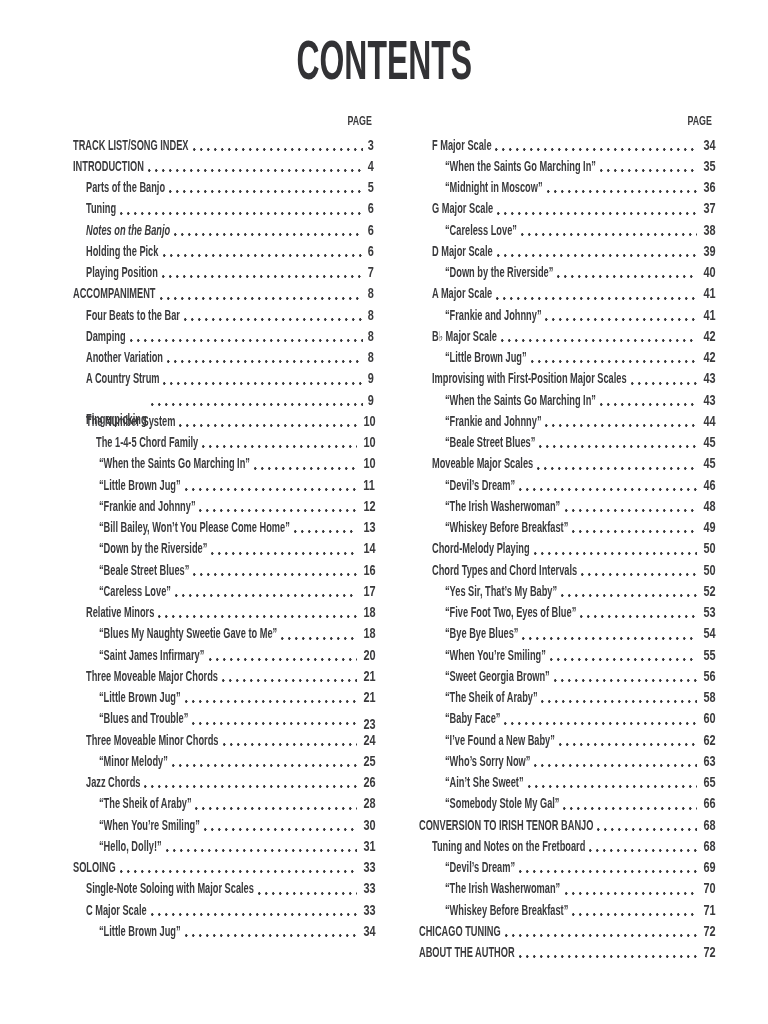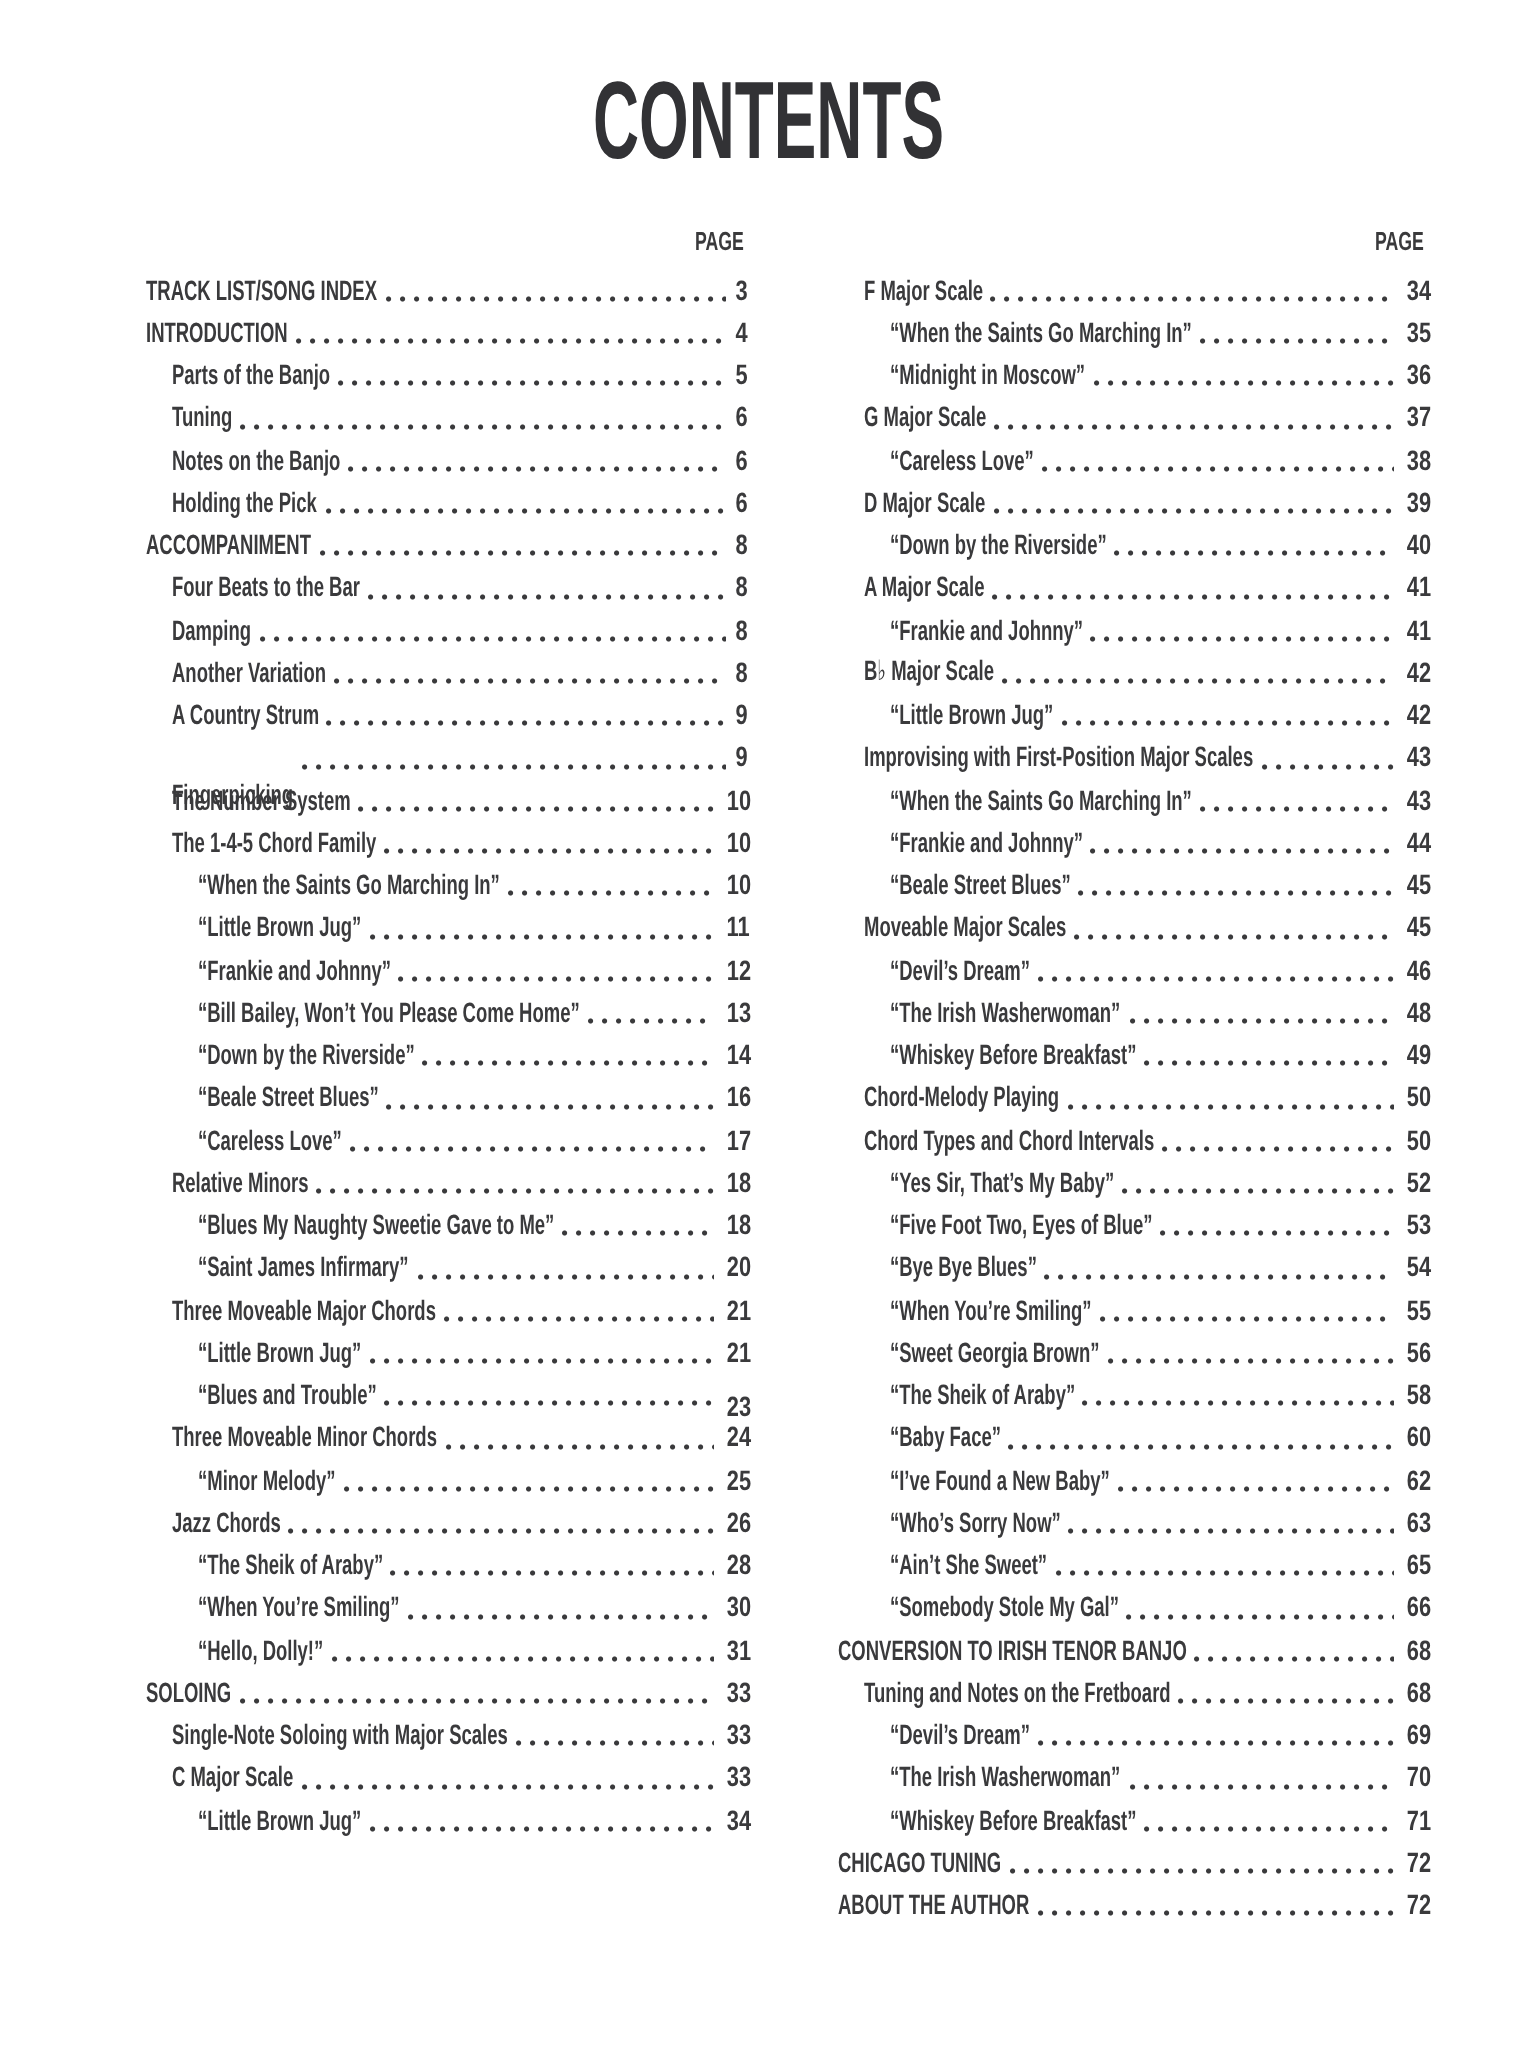--- a/index.html
+++ b/index.html
@@ -77,29 +77,34 @@
           <span class="fit" style="width: 79.2px;"><span class="cond label" style="transform: scaleX(0.66);">Parts of the Banjo</span></span>
           <span class="leader"></span>
           <span class="fit num-fit" style="width: 6.24px;"><span class="cond num" style="transform: scaleX(0.78);">5</span></span>
         </div>
         <div class="toc-row lvl1">
           <span class="fit" style="width: 30.36px;"><span class="cond label" style="transform: scaleX(0.66);">Tuning</span></span>
           <span class="leader"></span>
           <span class="fit num-fit" style="width: 6.24px;"><span class="cond num" style="transform: scaleX(0.78);">6</span></span>
         </div>
         <div class="toc-row lvl1">
-          <span class="fit" style="width: 84.48px;"><span class="cond label" style="transform: scaleX(0.66);">Notes on the Banjo</span></span>
+          <span class="fit" style="width: 84.48px; font-style: italic;"><span class="cond label" style="transform: scaleX(0.66);">Notes on the Banjo</span></span>
           <span class="leader"></span>
           <span class="fit num-fit" style="width: 6.24px;"><span class="cond num" style="transform: scaleX(0.78);">6</span></span>
         </div>
         <div class="toc-row lvl1">
           <span class="fit" style="width: 72.6px;"><span class="cond label" style="transform: scaleX(0.66);">Holding the Pick</span></span>
           <span class="leader"></span>
           <span class="fit num-fit" style="width: 6.24px;"><span class="cond num" style="transform: scaleX(0.78);">6</span></span>
         </div>
+        <div class="toc-row lvl1">
+          <span class="fit" style="width: 71.94px;"><span class="cond label" style="transform: scaleX(0.66);">Playing Position</span></span>
+          <span class="leader"></span>
+          <span class="fit num-fit" style="width: 6.24px;"><span class="cond num" style="transform: scaleX(0.78);">7</span></span>
+        </div>
         <div class="toc-row lvl0">
           <span class="fit" style="width: 82.5px;"><span class="cond label" style="transform: scaleX(0.66);">ACCOMPANIMENT</span></span>
           <span class="leader"></span>
           <span class="fit num-fit" style="width: 6.24px;"><span class="cond num" style="transform: scaleX(0.78);">8</span></span>
         </div>
         <div class="toc-row lvl1">
           <span class="fit" style="width: 93.72px;"><span class="cond label" style="transform: scaleX(0.66);">Four Beats to the Bar</span></span>
           <span class="leader"></span>
           <span class="fit num-fit" style="width: 6.24px;"><span class="cond num" style="transform: scaleX(0.78);">8</span></span>
         </div>
@@ -122,21 +127,21 @@
           <span class="fit" style="width: 60.72px; margin-top: 38px;"><span class="cond label" style="transform: scaleX(0.66);">Fingerpicking</span></span>
           <span class="leader"></span>
           <span class="fit num-fit" style="width: 6.24px;"><span class="cond num" style="transform: scaleX(0.78);">9</span></span>
         </div>
         <div class="toc-row lvl1">
           <span class="fit" style="width: 89.1px;"><span class="cond label" style="transform: scaleX(0.66);">The Number System</span></span>
           <span class="leader"></span>
           <span class="fit num-fit" style="width: 12.48px;"><span class="cond num" style="transform: scaleX(0.78);">10</span></span>
         </div>
         <div class="toc-row lvl1">
-          <span class="fit" style="width: 102.3px;"><span class="cond label" style="transform: scaleX(0.66);">The 1-4-5 Chord Family</span></span>
+          <span class="fit" style="width: 102.3px; margin-left: 10px;"><span class="cond label" style="transform: scaleX(0.66);">The 1-4-5 Chord Family</span></span>
           <span class="leader"></span>
           <span class="fit num-fit" style="width: 12.48px;"><span class="cond num" style="transform: scaleX(0.78);">10</span></span>
         </div>
         <div class="toc-row lvl2">
           <span class="fit" style="width: 151.14px;"><span class="cond label" style="transform: scaleX(0.66);">“When the Saints Go Marching In”</span></span>
           <span class="leader"></span>
           <span class="fit num-fit" style="width: 12.48px;"><span class="cond num" style="transform: scaleX(0.78);">10</span></span>
         </div>
         <div class="toc-row lvl2">
           <span class="fit" style="width: 81.84px;"><span class="cond label" style="transform: scaleX(0.66);">“Little Brown Jug”</span></span>

